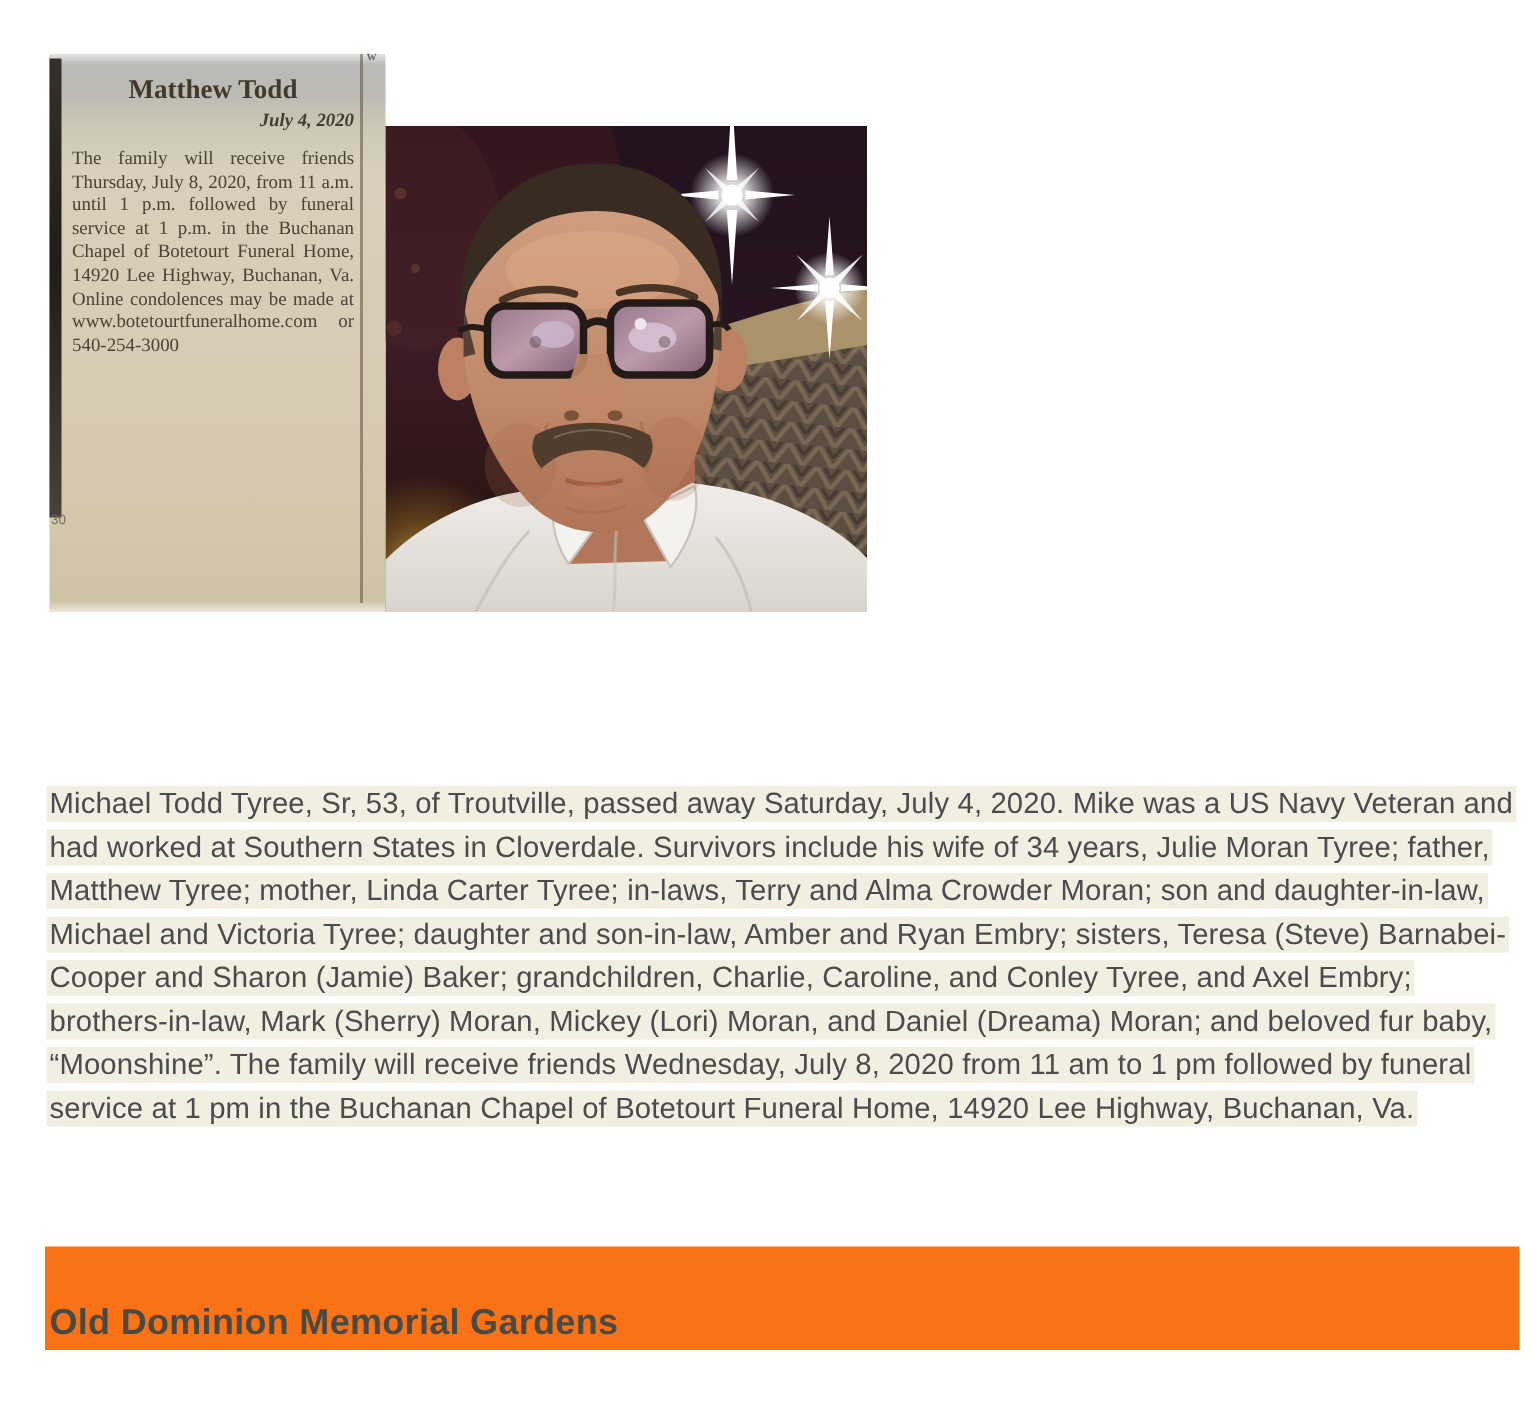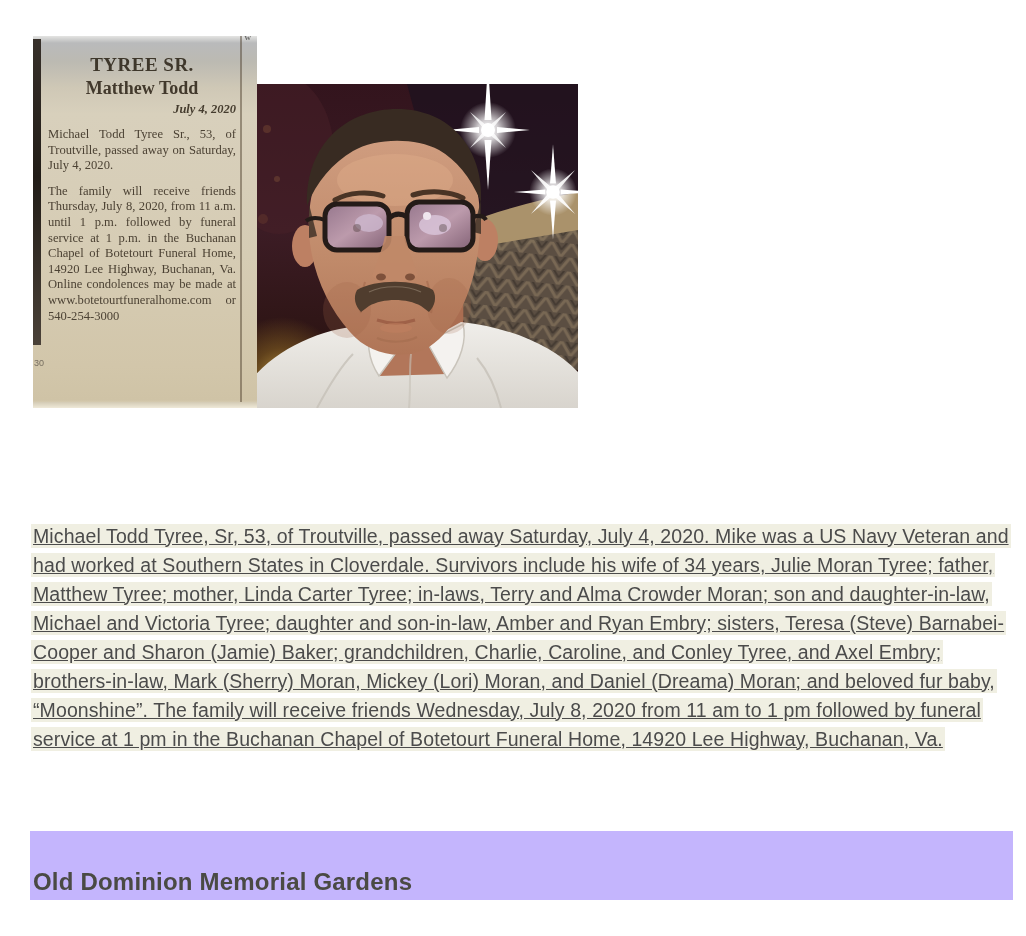--- a/index.html
+++ b/index.html
@@ -21,21 +21,21 @@
   }
   .clipping::after{
     content:""; position:absolute; left:0; right:0; bottom:0; height:6px;
     background:linear-gradient(#d3cab4,#efe9d8);
   }
   .clip-strip {
     position:absolute; left:0; top:3px; width:8px; height:306px;
     background:linear-gradient(180deg,#37302a,#211c17 45%,#4a4138);
   }
   .clip-note {
-    position:absolute; left:1px; top:322px; font-size:9px; color:#776e60;
+    position:absolute; left:1px; top:305px; font-size:9px; color:#776e60;
     font-family:"Liberation Sans", sans-serif;
   }
   .clip-rule {
     position:absolute; right:15px; top:0; width:2px; height:366px;
     background:rgba(70,56,38,.45);
   }
   .clip-frag {
     position:absolute; top:-4px; right:5px; font-size:9px; font-weight:bold;
     color:#6b6b69; letter-spacing:1px;
   }
@@ -60,46 +60,44 @@
   .photo { position:absolute; left:257px; top:84px; width:321px; height:324px; }
   .photo svg { display:block; width:100%; height:100%; }
 
   
   .obit {
     position:absolute; left:31px; top:502px; width:980px;
     font-size:19.5px; line-height:29px; color:#4b4b4b; letter-spacing:.1px;
   }
   .obit span {
     background:#f0efe2; padding:1px 2px;
-    -webkit-box-decoration-break:clone; box-decoration-break:clone;text-decoration:underline;
+    -webkit-box-decoration-break:clone; box-decoration-break:clone;
   }
 
   
   .footer-band {
     position:absolute; left:30px; top:831px; width:983px; height:69px;
-    background:#c4b5fd;
+    background:#f97316;
   }
   .footer-heading {
     position:absolute; left:3px; bottom:4px; margin:0;
     font-size:24px; font-weight:bold; color:#4a4a44; letter-spacing:.2px;
   }
 </style>
 </head>
 <body>
 
 <div class="clipping">
   <div class="clip-strip"></div>
   <div class="clip-rule"></div>
   <div class="clip-frag">w</div>
   <div class="clip-note">30</div>
   <div class="clip-col">
-    <div class="clip-headline">TYREE SR.</div>
     <div class="clip-name">Matthew Todd</div>
     <div class="clip-date">July 4, 2020</div>
-    <p class="clip-para">Michael Todd Tyree Sr., 53, of Troutville, passed away on Saturday, July 4, 2020.</p>
     <p class="clip-para">The family will receive friends Thursday, July 8, 2020, from 11 a.m. until 1 p.m. followed by funeral service at 1 p.m. in the Buchanan Chapel of Botetourt Funeral Home, 14920 Lee Highway, Buchanan, Va. Online condolences may be made at www.botetourtfuneralhome.com or 540-254-3000</p>
   </div>
 </div>
 
 <div class="photo">
   <svg viewBox="0 0 321 324" xmlns="http://www.w3.org/2000/svg">
     <defs>
       <linearGradient id="bgGrad" x1="0" y1="0" x2="0" y2="1">
         <stop offset="0" stop-color="#33141d"></stop>
         <stop offset=".45" stop-color="#3c1c25"></stop>

